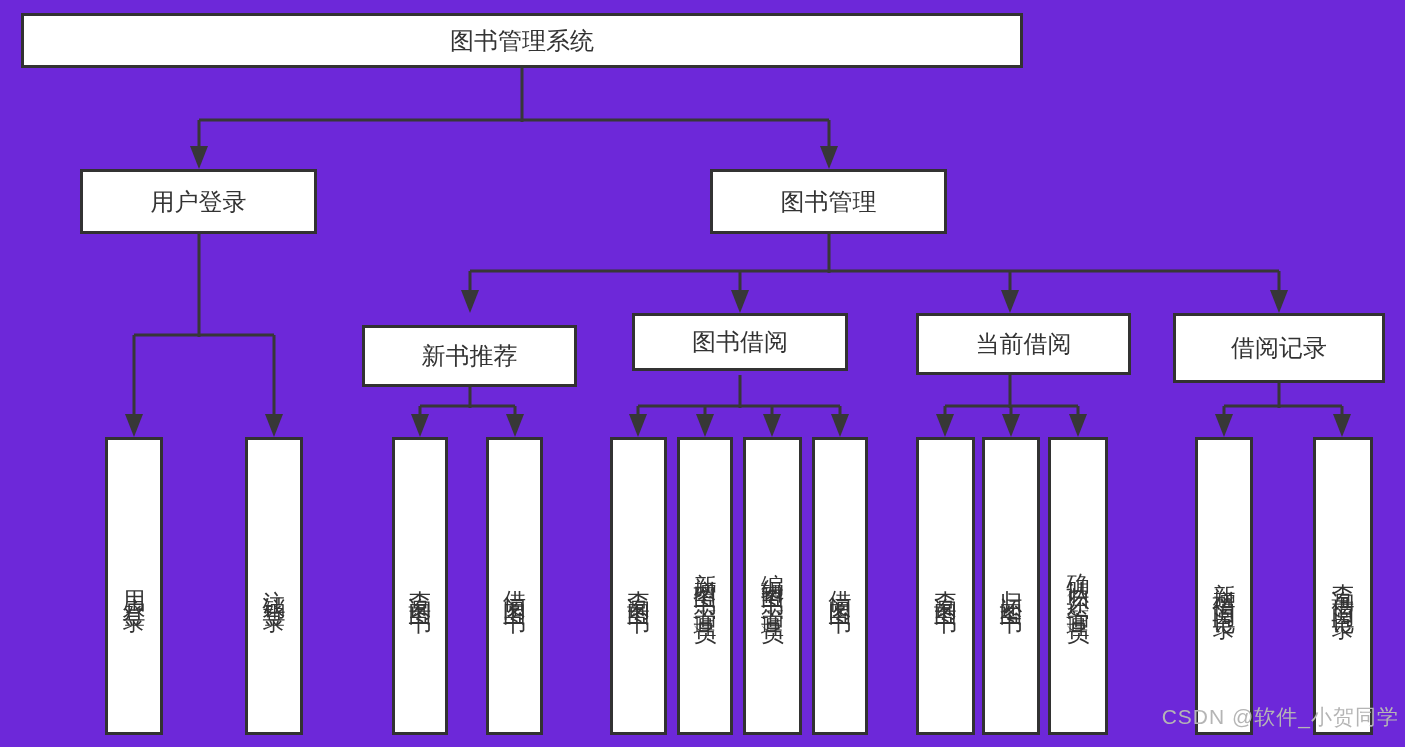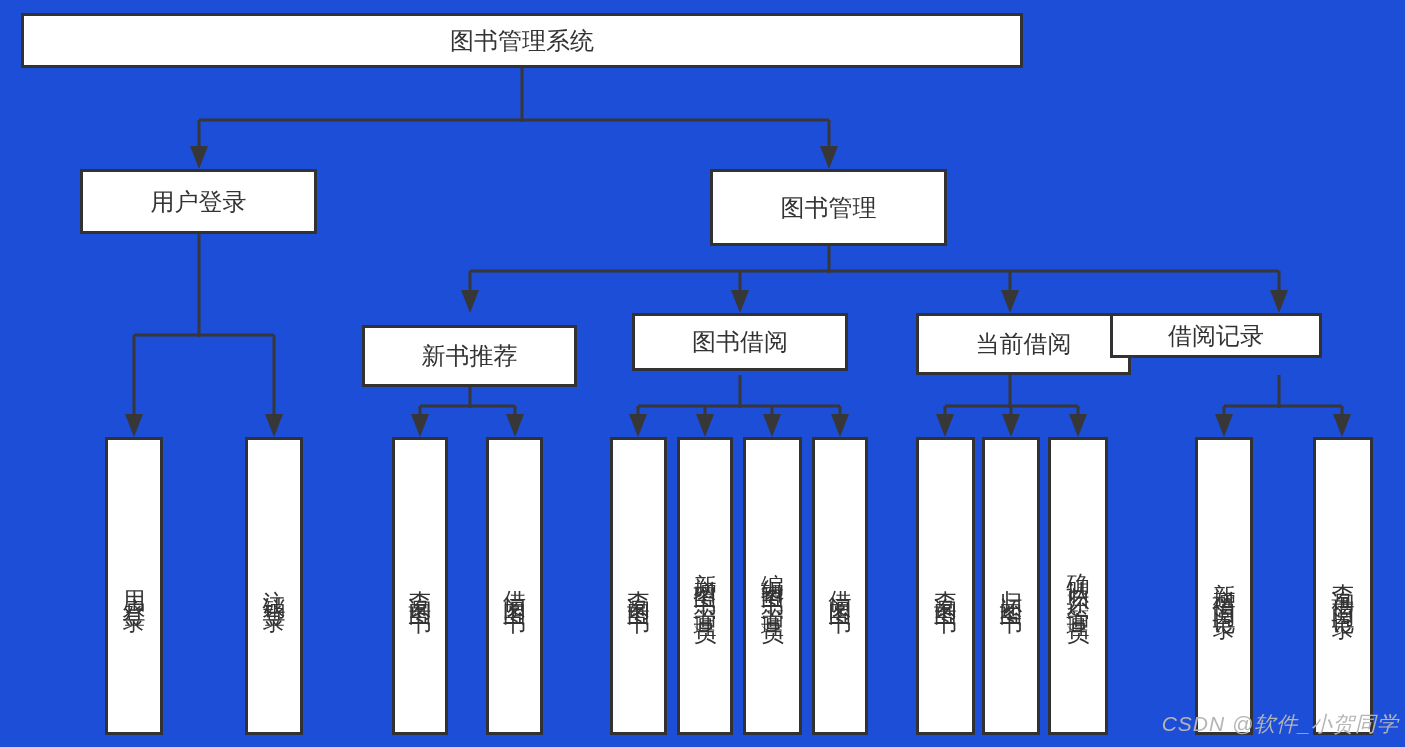--- a/index.html
+++ b/index.html
@@ -5,21 +5,21 @@
   html, body {
     margin: 0;
     padding: 0;
     background: #ffffff;
     font-family: "Liberation Sans", sans-serif;
   }
   .canvas {
     position: relative;
     width: 1405px;
     height: 747px;
-    background: #1d4ed8;
+    background: #6d28d9;
     overflow: hidden;
   }
   .connectors {
     position: absolute;
     left: 0;
     top: 0;
     width: 1405px;
     height: 747px;
   }
   .connectors .ln {
@@ -49,27 +49,26 @@
   }
   .leaf .vtext {
     writing-mode: vertical-rl;
     text-orientation: mixed;
     letter-spacing: 7px;
     white-space: nowrap;
   }
   .watermark {
     position: absolute;
     right: 6px;
-    bottom: 9px;
+    bottom: 16px;
     font-size: 21px;
     color: #b5b5b5;
     letter-spacing: 1px;
     z-index: 5;
     white-space: nowrap;
-    font-style: italic;
   }
 </style>
 </head>
 <body>
 
 <div class="canvas">
 
   <svg class="connectors" viewBox="0 0 1405 747" xmlns="http://www.w3.org/2000/svg">
     <path class="ln" d="
       M522 68 V122
@@ -128,34 +127,34 @@
     </g>
   </svg>
 
   <div class="box" style="left:21px;top:13px;width:1002px;height:55px">
     <span>图书管理系统</span>
   </div>
 
   <div class="box" style="left:80px;top:169px;width:237px;height:65px">
     <span>用户登录</span>
   </div>
-  <div class="box" style="left:710px;top:169px;width:237px;height:77px">
+  <div class="box" style="left:710px;top:169px;width:237px;height:65px">
     <span>图书管理</span>
   </div>
 
   <div class="box" style="left:362px;top:325px;width:215px;height:62px">
     <span>新书推荐</span>
   </div>
   <div class="box" style="left:632px;top:313px;width:216px;height:58px">
     <span>图书借阅</span>
   </div>
   <div class="box" style="left:916px;top:313px;width:215px;height:62px">
     <span>当前借阅</span>
   </div>
-  <div class="box" style="left:1110px;top:313px;width:212px;height:45px">
+  <div class="box" style="left:1173px;top:313px;width:212px;height:70px">
     <span>借阅记录</span>
   </div>
 
   <div class="box leaf" style="left:105px;top:437px;width:58px;height:298px">
     <span class="vtext">用户登录</span>
   </div>
   <div class="box leaf" style="left:245px;top:437px;width:58px;height:298px">
     <span class="vtext">注销登录</span>
   </div>
 

